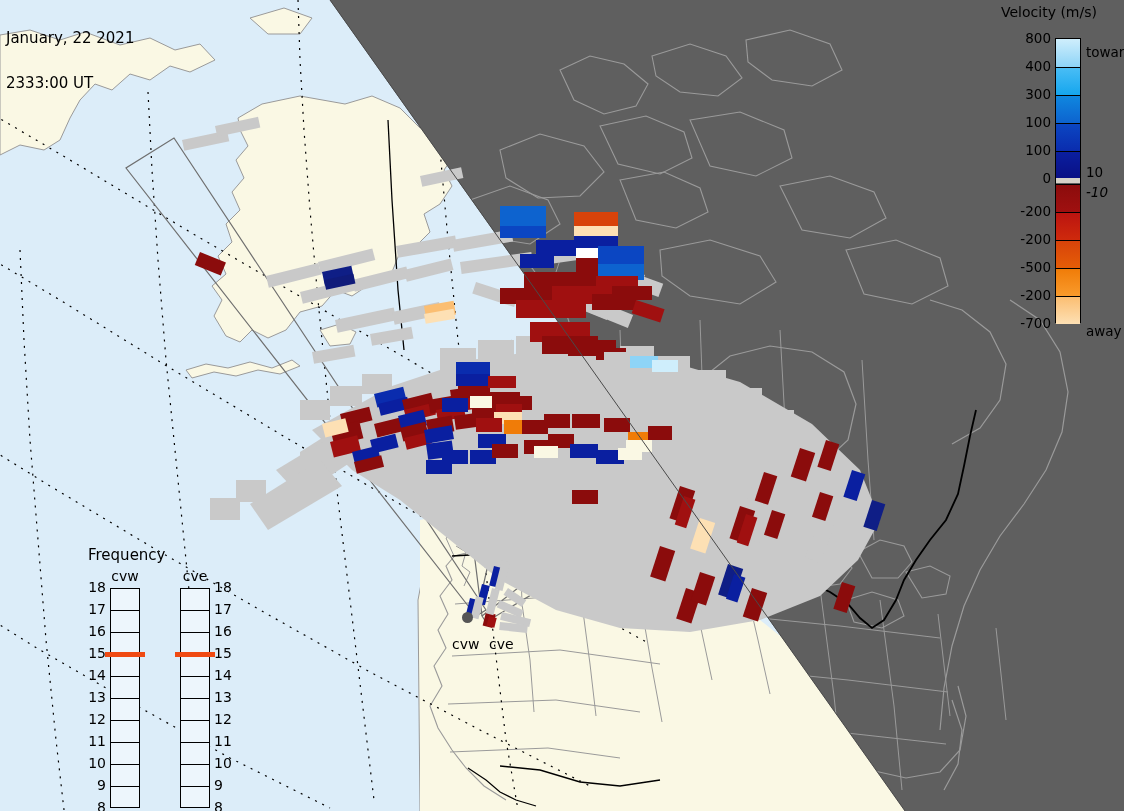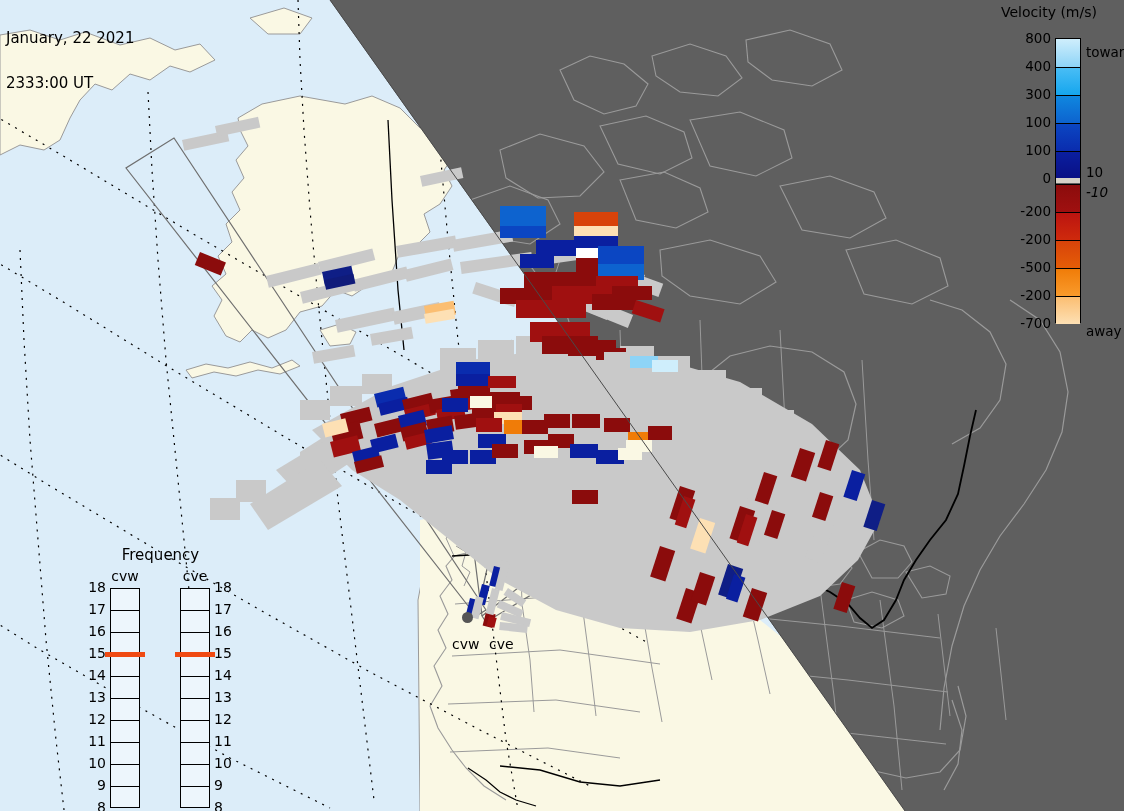--- a/index.html
+++ b/index.html
@@ -42,21 +42,21 @@
     position:absolute; right:1124px; color:#000; font-size:13.5px;
     white-space:nowrap; text-align:right; width:70px;
   }
   .cb-tick{ left:4px; width:72px; text-align:right; }
   .cb-side{
     position:absolute; left:111px; color:#000; font-size:13.5px; white-space:nowrap;
   }
 
   
   #freq-panel{ position:absolute; left:88px; top:546px; width:145px; height:250px; z-index:40; }
-  #freq-title{ position:absolute; left:0; top:0; width:145px; text-align:center; color:#000; font-size:15px; }
+  #freq-title{ position:absolute; left:0; top:0; width:145px; color:#000; font-size:15px; }
   .freq-col{ position:absolute; top:22px; width:58px; }
   .freq-col.w{ left:8px; }
   .freq-col.e{ left:78px; }
   .freq-head{ width:58px; text-align:center; color:#000; font-size:14px; }
   .freq-bar{
     position:absolute; top:20px; width:30px; height:220px;
     border:1px solid #000; background:#edf6fc;
   }
   .freq-col.w .freq-bar{ left:14px; }
   .freq-col.e .freq-bar{ left:14px; }

